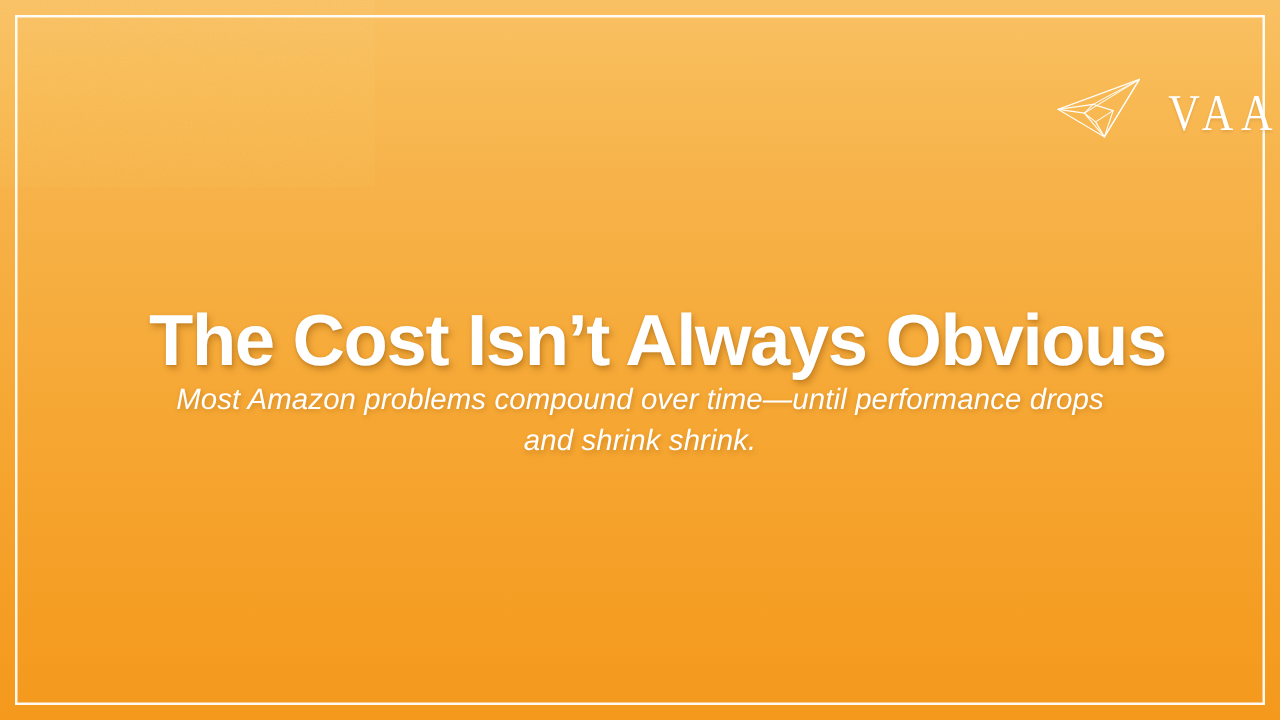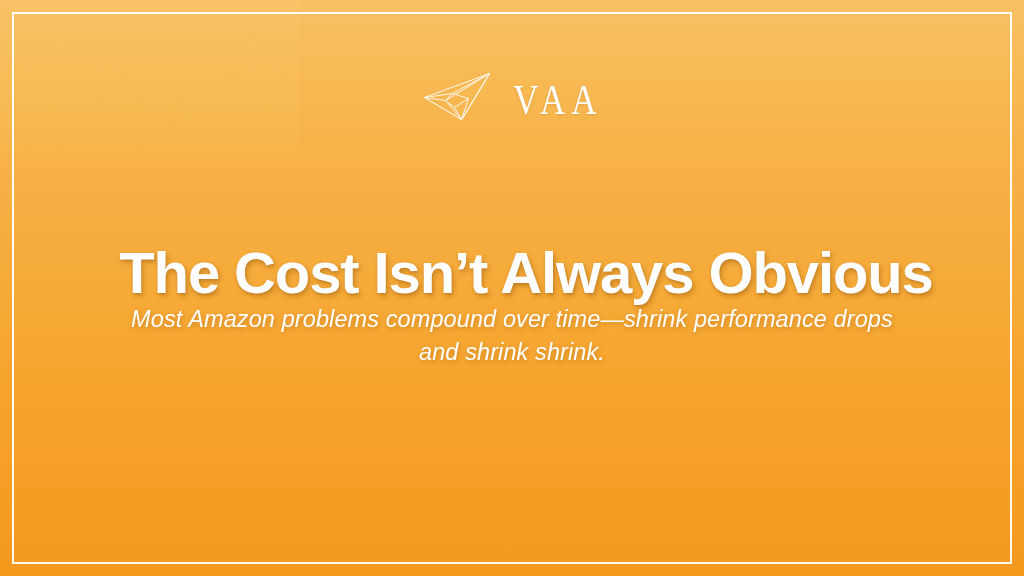--- a/index.html
+++ b/index.html
@@ -49,26 +49,26 @@
     position: absolute;
     inset: 0;
     display: flex;
     flex-direction: column;
     align-items: center;
   }
 
   
   .logo-lockup {
     position: absolute;
-    top: 68px;
+    top: 58px;
     left: 0;
     right: 0;
     display: flex;
     align-items: center;
-    justify-content: center;
+    justify-content: flex-end;
     gap: 18px;
     height: 64px;
   }
 
   .logo-mark {
     width: 72px;
     height: 60px;
     display: block;
   }
 
@@ -164,18 +164,18 @@
           <path d="M3.5 27.5 L40.5 49.5" opacity="0.55"></path>
         </g>
       </svg>
 
       <div class="logo-word">VAA</div>
     </div>
 
     <h1 class="headline">The Cost Isn’t Always Obvious</h1>
 
     <div class="subhead">
-      <span class="ln">Most Amazon problems compound over time—shrink performance drops</span>
+      <span class="ln">Most Amazon problems compound over time—until performance drops</span>
       <span class="ln">and shrink shrink.</span>
     </div>
 
   </div>
 </div>
 
 </body></html>

